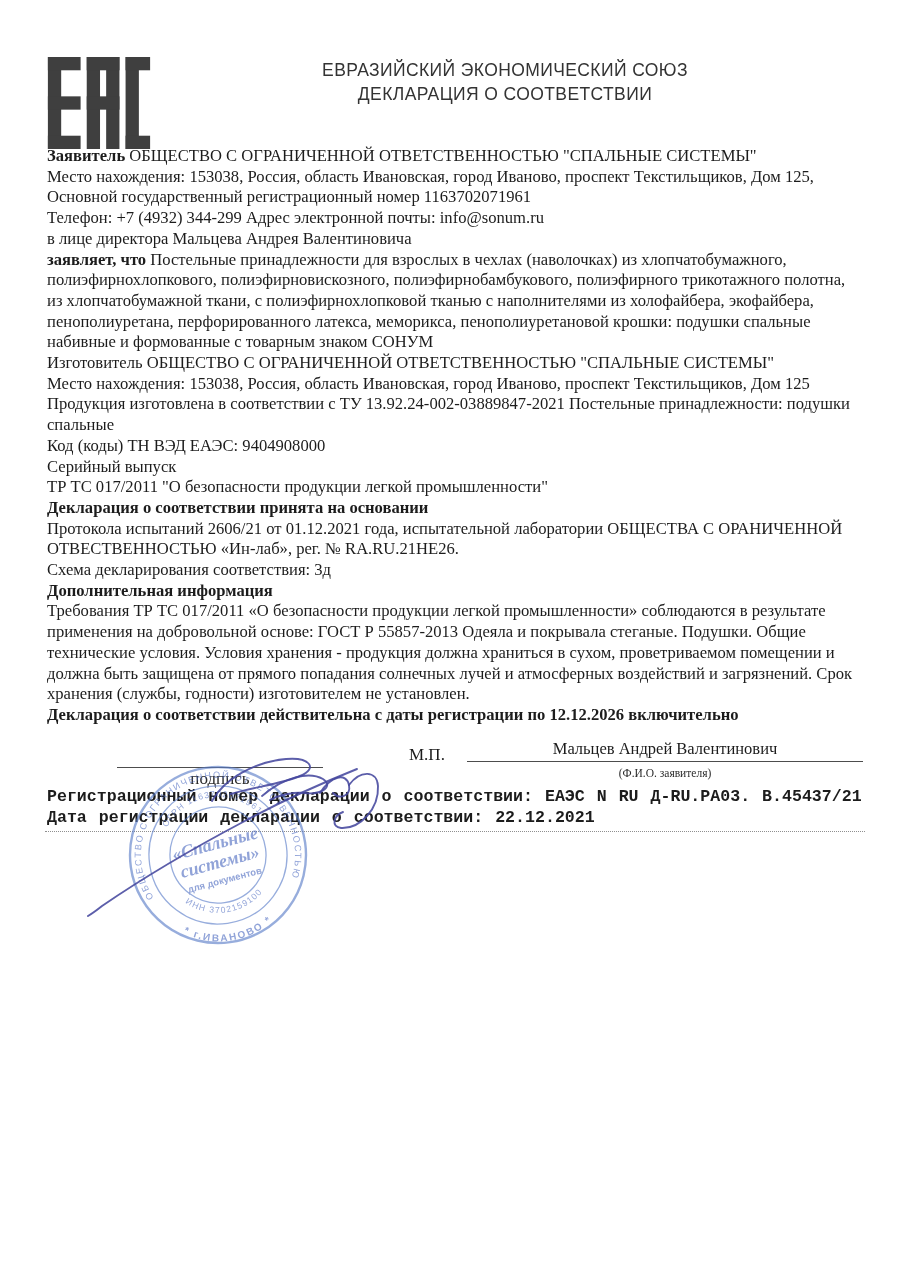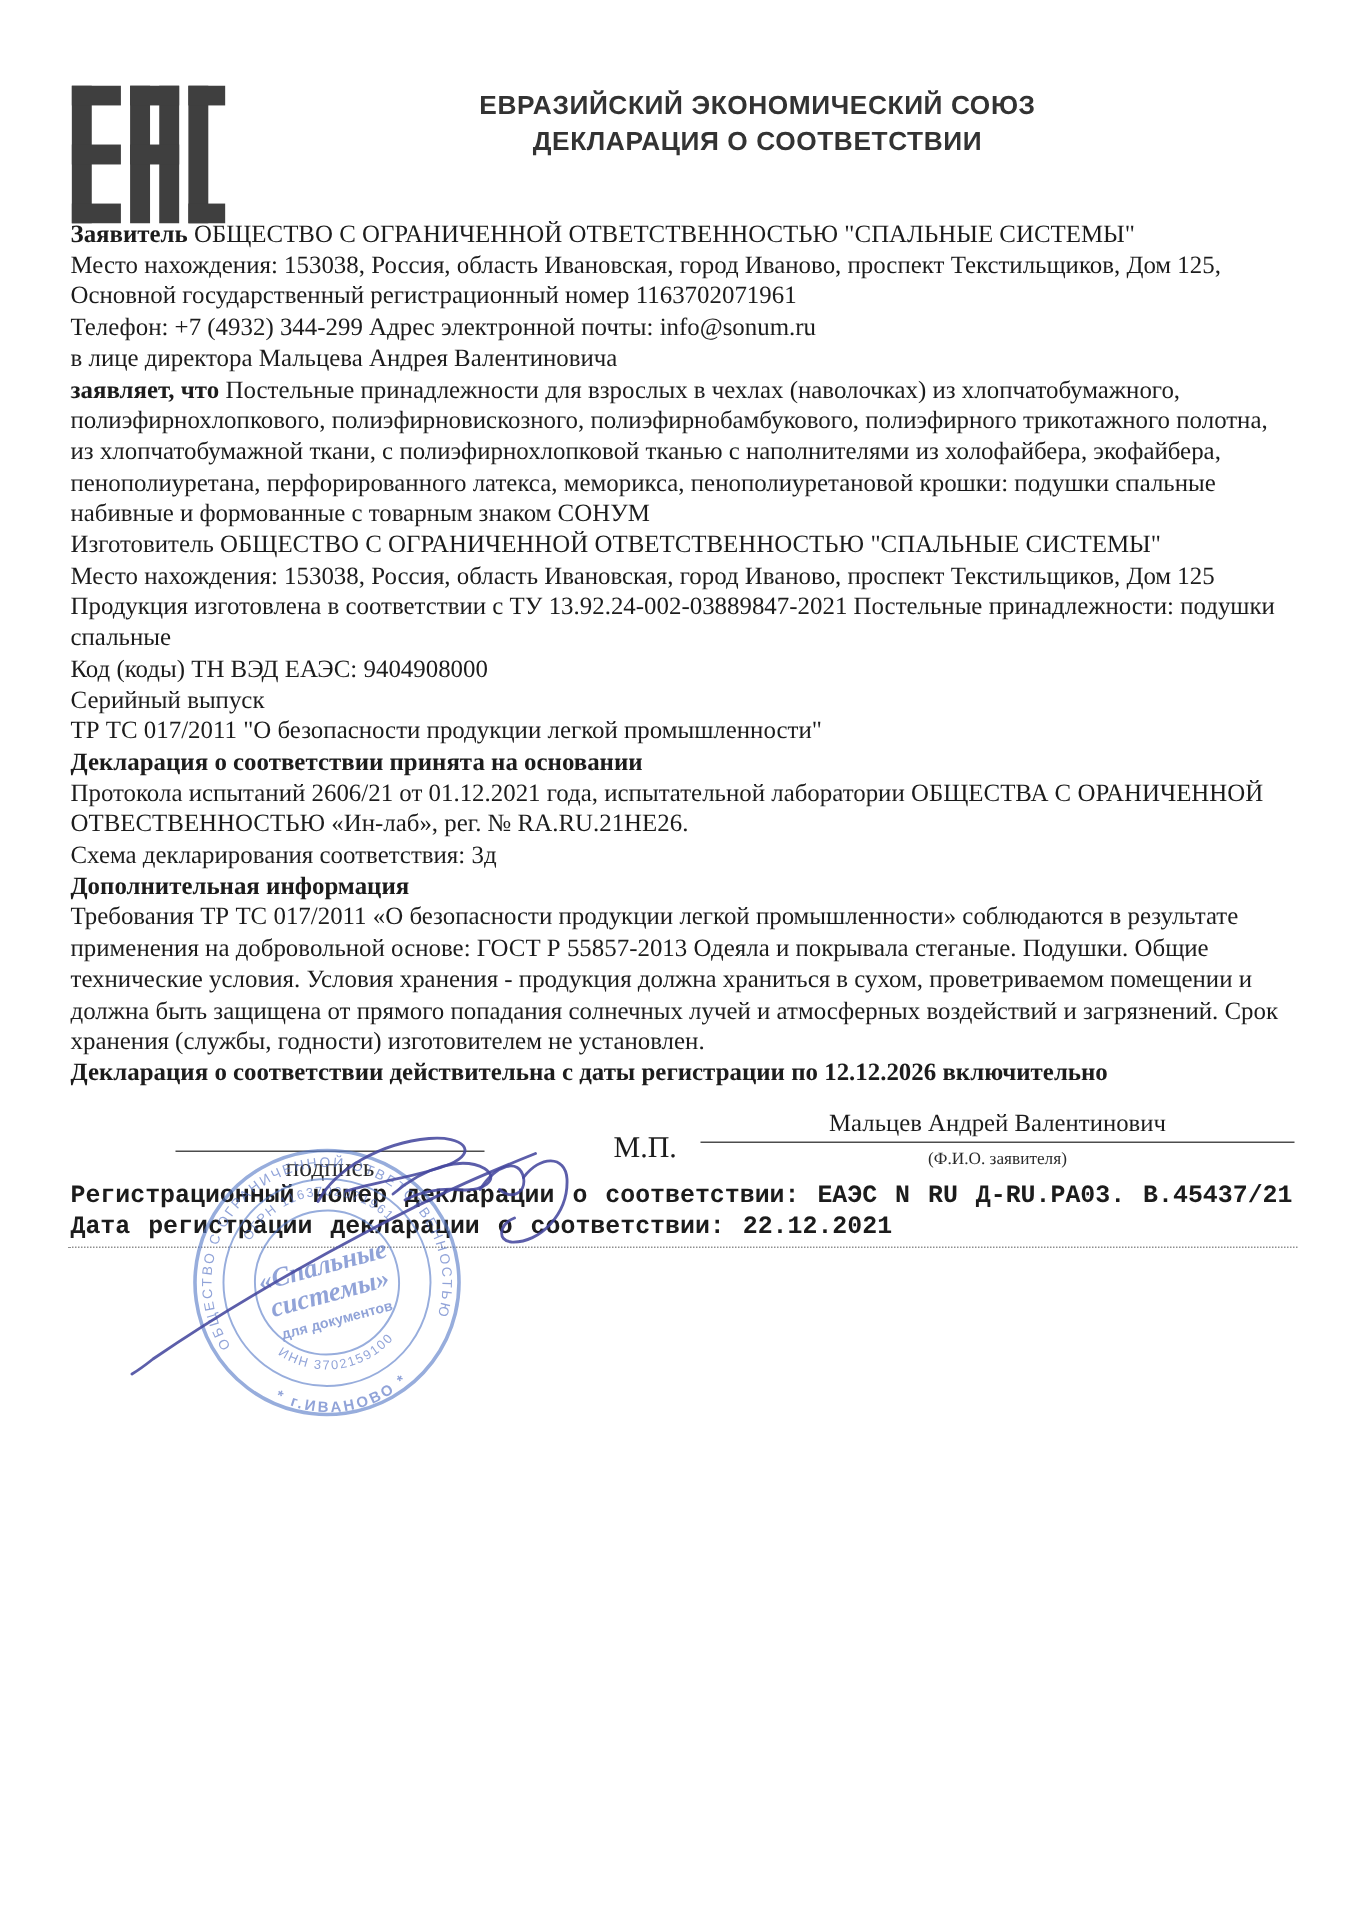--- a/index.html
+++ b/index.html
@@ -15,21 +15,21 @@
   
   .eac-logo {
     position: absolute; left: 46px; top: 57px;
     width: 106px; height: 92px;
   }
   .doc-title {
     padding-top: 58px;
     padding-left: 110px;
     text-align: center;
     font-family: "Liberation Sans", sans-serif;
-    font-weight: bold;
+    font-weight: normal;
     font-size: 17.5px;
     line-height: 24px;
     letter-spacing: 0.4px;
     color: #333333;
   }
   
   .content {
     padding: 0 37px 0 47px;
     font-size: 16.6px;
     line-height: 20.7px;
@@ -48,22 +48,22 @@
   .sig-line {
     position: absolute; left: 70px; top: 37px;
     width: 206px;
     border-top: 1.2px solid #4d4d4d;
     text-align: center;
     font-size: 17px;
     color: #2a2a2a;
     padding-top: 1px;
   }
   .mp-label {
-    position: absolute; left: 362px; top: 25px;
-    font-size: 20px;
+    position: absolute; left: 362px; top: 15px;
+    font-size: 17px;
   }
   .fio-group {
     position: absolute; left: 420px; right: 0; top: 9px;
     text-align: center;
   }
   .fio-name {
     font-size: 16.5px;
     border-bottom: 1.2px solid #4d4d4d;
     padding-bottom: 2px;
   }

